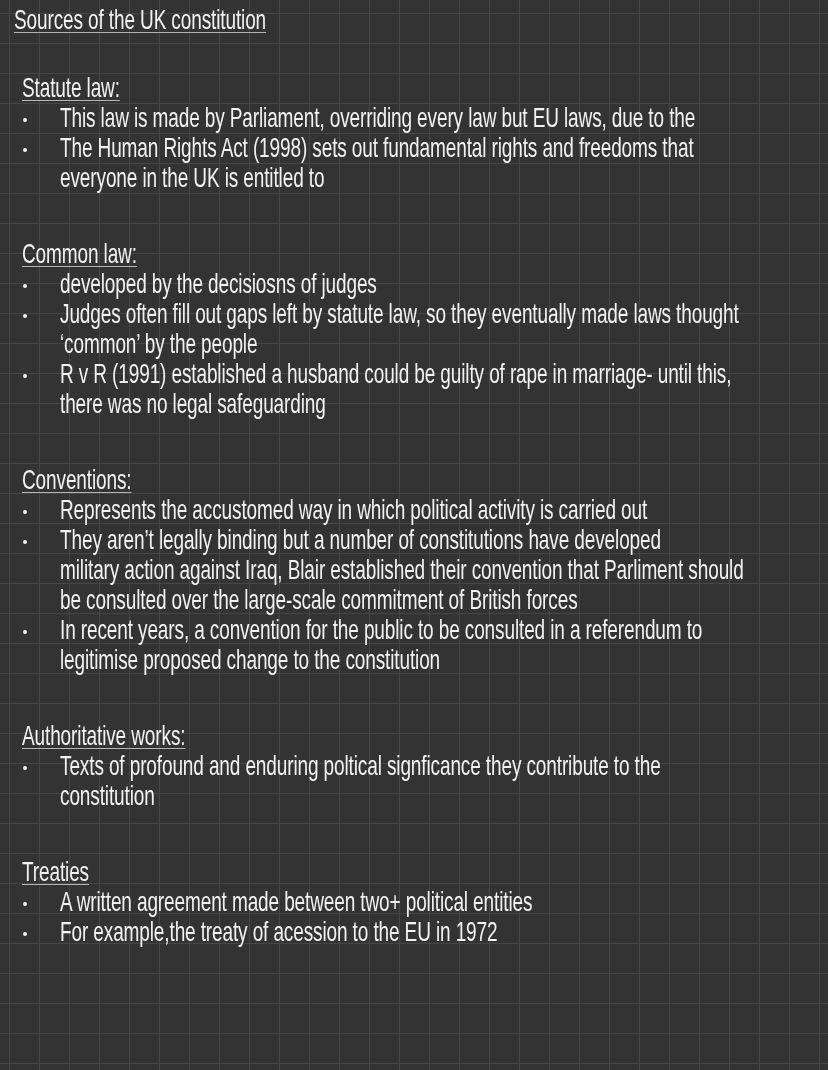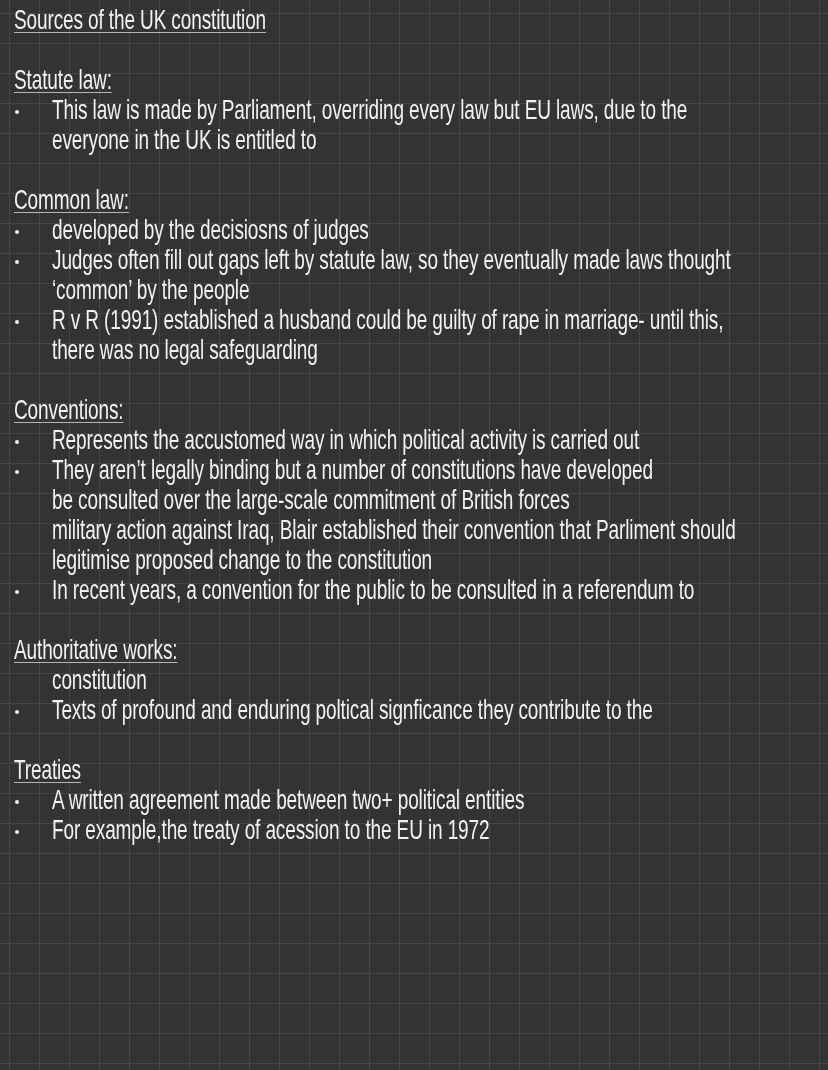--- a/index.html
+++ b/index.html
@@ -55,21 +55,21 @@
     top: 15px;
     width: 4px;
     height: 4px;
     border-radius: 50%;
     background: #f2f2f2;
   }
   .blank {
     height: 30px;
   }
   .section {
-    margin: 0;
+    margin: 8px;
     padding: 0;
     text-decoration: underline;
   }
 </style>
 </head>
 <body>
 
 <div class="sheet">
 
   <div class="row heading">
@@ -84,20 +84,24 @@
     <div>
       <div class="row">
           <span class="bullet"></span>
           <span class="txt">This law is made by Parliament, overriding every law but EU laws, due to the</span>
         </div>
     </div>
     <div>
     </div>
     <div>
       <div class="row">
+          <span class="bullet"></span>
+          <span class="txt">The Human Rights Act (1998) sets out fundamental rights and freedoms that</span>
+        </div>
+      <div class="row">
           <span class="txt">everyone in the UK is entitled to</span>
         </div>
     </div>
   </div>
   <div class="blank"></div>
 
   <div class="section">
     <div class="row heading">
       <div class="txt"><span class="u">Common law:</span></div>
     </div>
@@ -139,50 +143,50 @@
         </div>
     </div>
     <div>
       <div class="row">
           <span class="bullet"></span>
           <span class="txt">They aren’t legally binding but a number of constitutions have developed</span>
         </div>
     </div>
     <div>
       <div class="row">
+          <span class="txt">military action against Iraq, Blair established their convention that Parliment should</span>
+        </div>
+      <div class="row">
           <span class="txt">be consulted over the large-scale commitment of British forces</span>
         </div>
-      <div class="row">
-          <span class="txt">military action against Iraq, Blair established their convention that Parliment should</span>
-        </div>
-    </div>
-    <div>
+    </div>
+    <div>
+      <div class="row">
+          <span class="bullet"></span>
+          <span class="txt">In recent years, a convention for the public to be consulted in a referendum to</span>
+        </div>
       <div class="row">
           <span class="txt">legitimise proposed change to the constitution</span>
         </div>
-      <div class="row">
-          <span class="bullet"></span>
-          <span class="txt">In recent years, a convention for the public to be consulted in a referendum to</span>
-        </div>
     </div>
   </div>
   <div class="blank"></div>
 
   <div class="section">
     <div class="row heading">
       <div class="txt"><span class="u">Authoritative works:</span></div>
     </div>
     <div>
       <div class="row">
+          <span class="bullet"></span>
+          <span class="txt">Texts of profound and enduring poltical signficance they contribute to the</span>
+        </div>
+      <div class="row">
           <span class="txt">constitution</span>
         </div>
-      <div class="row">
-          <span class="bullet"></span>
-          <span class="txt">Texts of profound and enduring poltical signficance they contribute to the</span>
-        </div>
     </div>
   </div>
   <div class="blank"></div>
 
   <div class="section">
     <div class="row heading">
       <div class="txt"><span class="u">Treaties</span></div>
     </div>
     <div>
       <div class="row">

